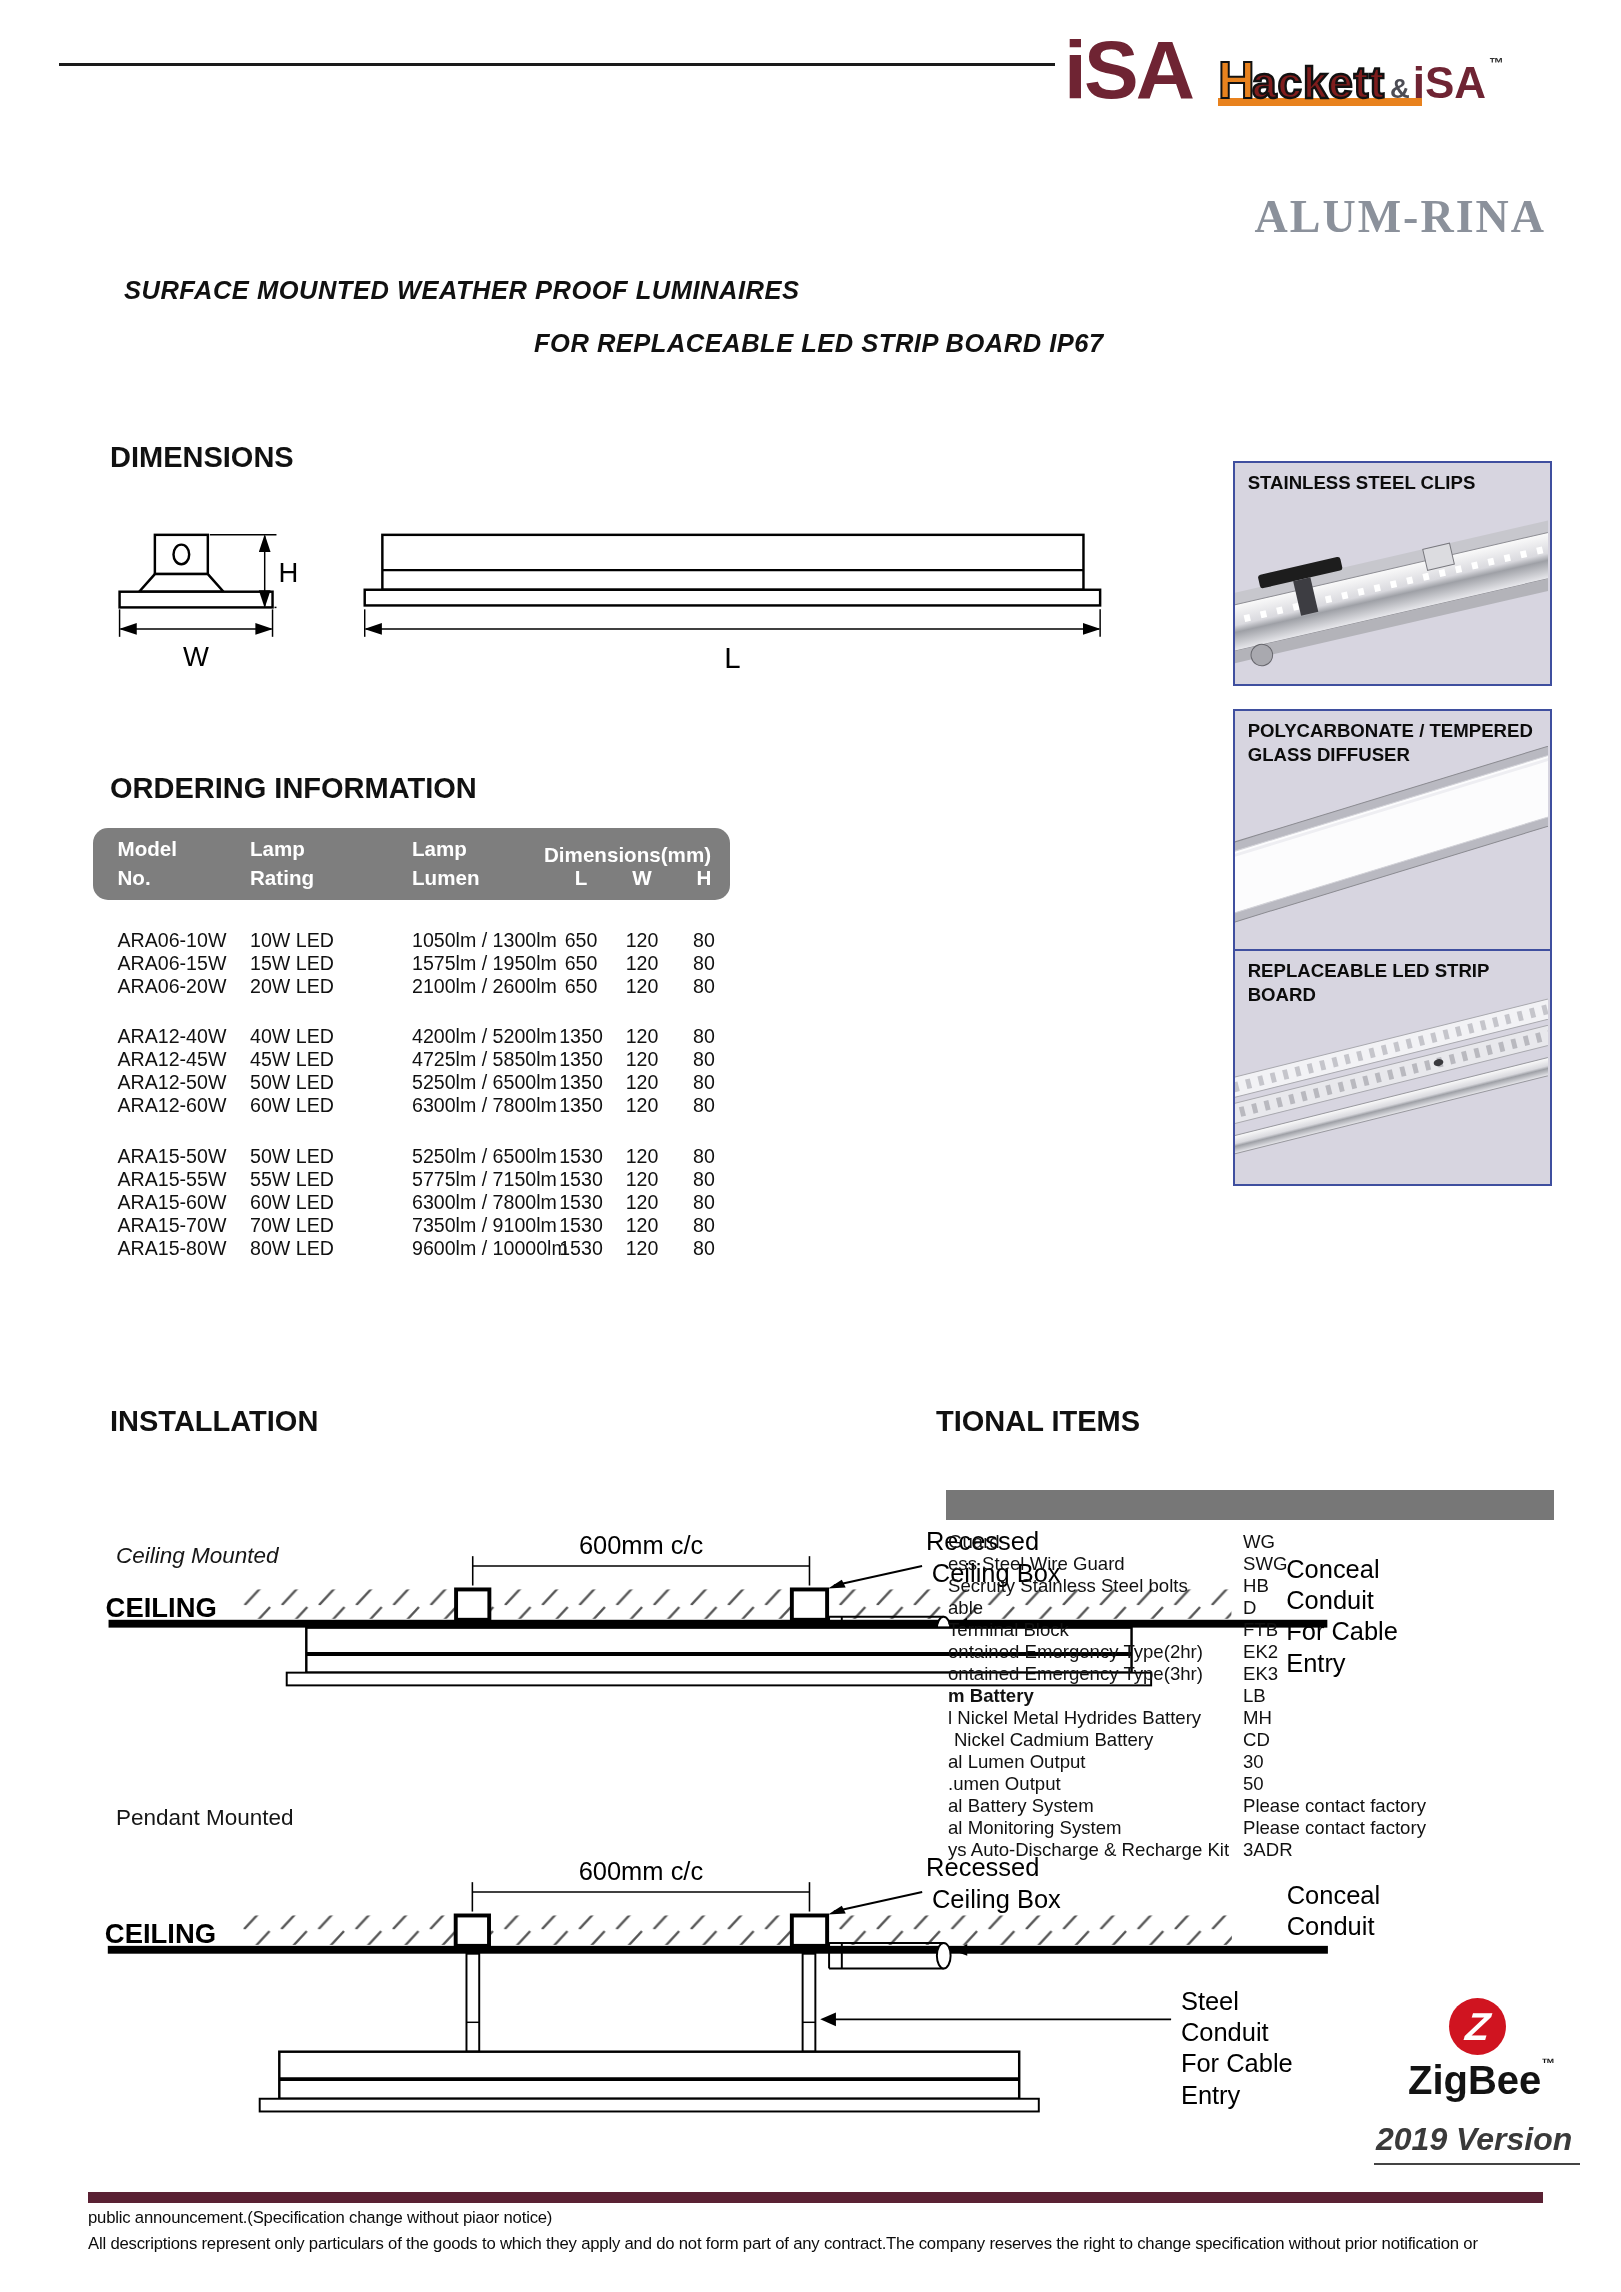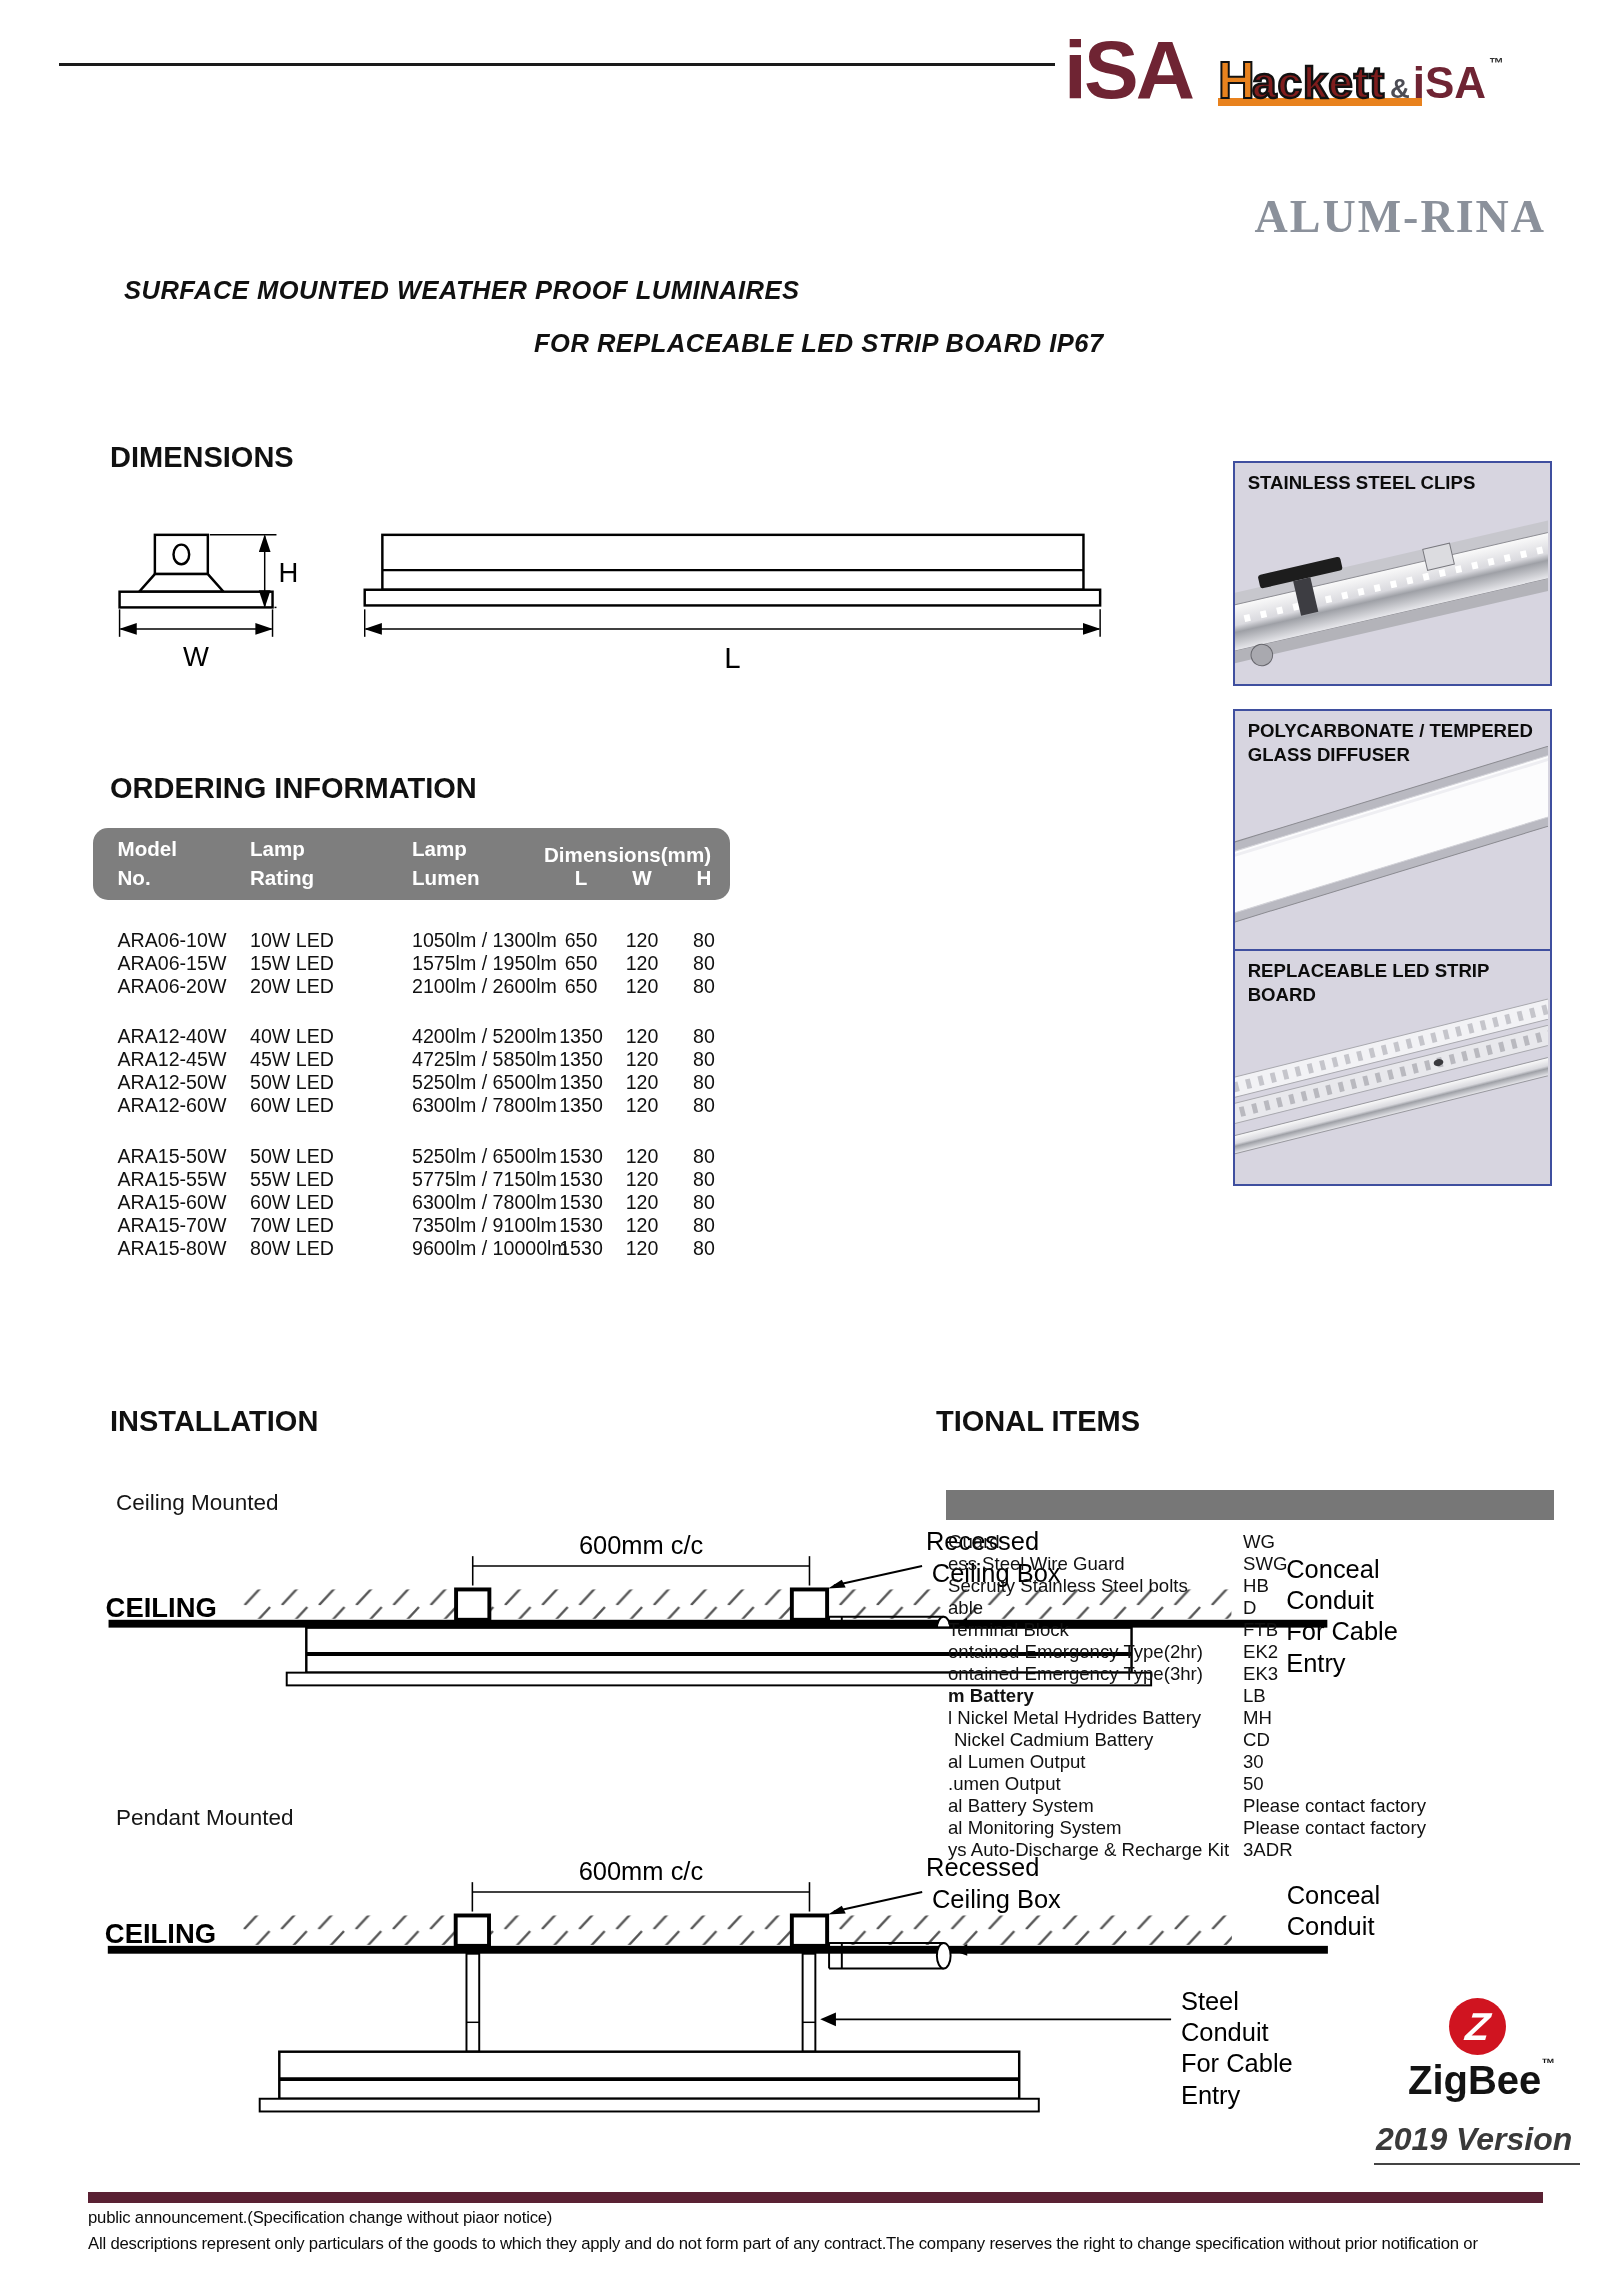--- a/index.html
+++ b/index.html
@@ -44,21 +44,21 @@
   .tgroup { position:absolute; left:93px; width:667px; }
   .g1 { top:929px; } .g2 { top:1025px; } .g3 { top:1145px; }
   .trow { position:relative; height:23px; font-size:19.6px; white-space:nowrap; }
   .trow span { position:absolute; top:0; }
   .cm { left:24.5px; } .cr { left:157px; } .cl { left:319px; }
   .cd { width:62px; text-align:center; }
   .p1 { left:457px; } .p2 { left:518px; } .p3 { left:580px; }
 
   
   .mount-label { position:absolute; left:116px; font-size:22.5px; color:#161616; }
-  .ceil-lab { top:1490px; } .pend-lab { top:1805px; }
+  .ceil-lab { top:1543px;font-style:italic; } .pend-lab { top:1805px; }
 
   
   .opt-bar { position:absolute; left:946px; top:1490px; width:608px; height:30px; background:#777777; }
   .opt-list { position:absolute; left:948px; top:1531px; width:627px; font-size:18.6px; }
   .orow { position:relative; height:22px; line-height:22px; white-space:nowrap; }
   .orow .code { position:absolute; left:295px; top:0; }
   .orow.b .lab { font-weight:bold; }
 
   
   .zb-circle { position:absolute; left:1449px; top:1998px; width:57px; height:57px; border-radius:50%; background:#d01420; display:flex; align-items:center; justify-content:center; }

